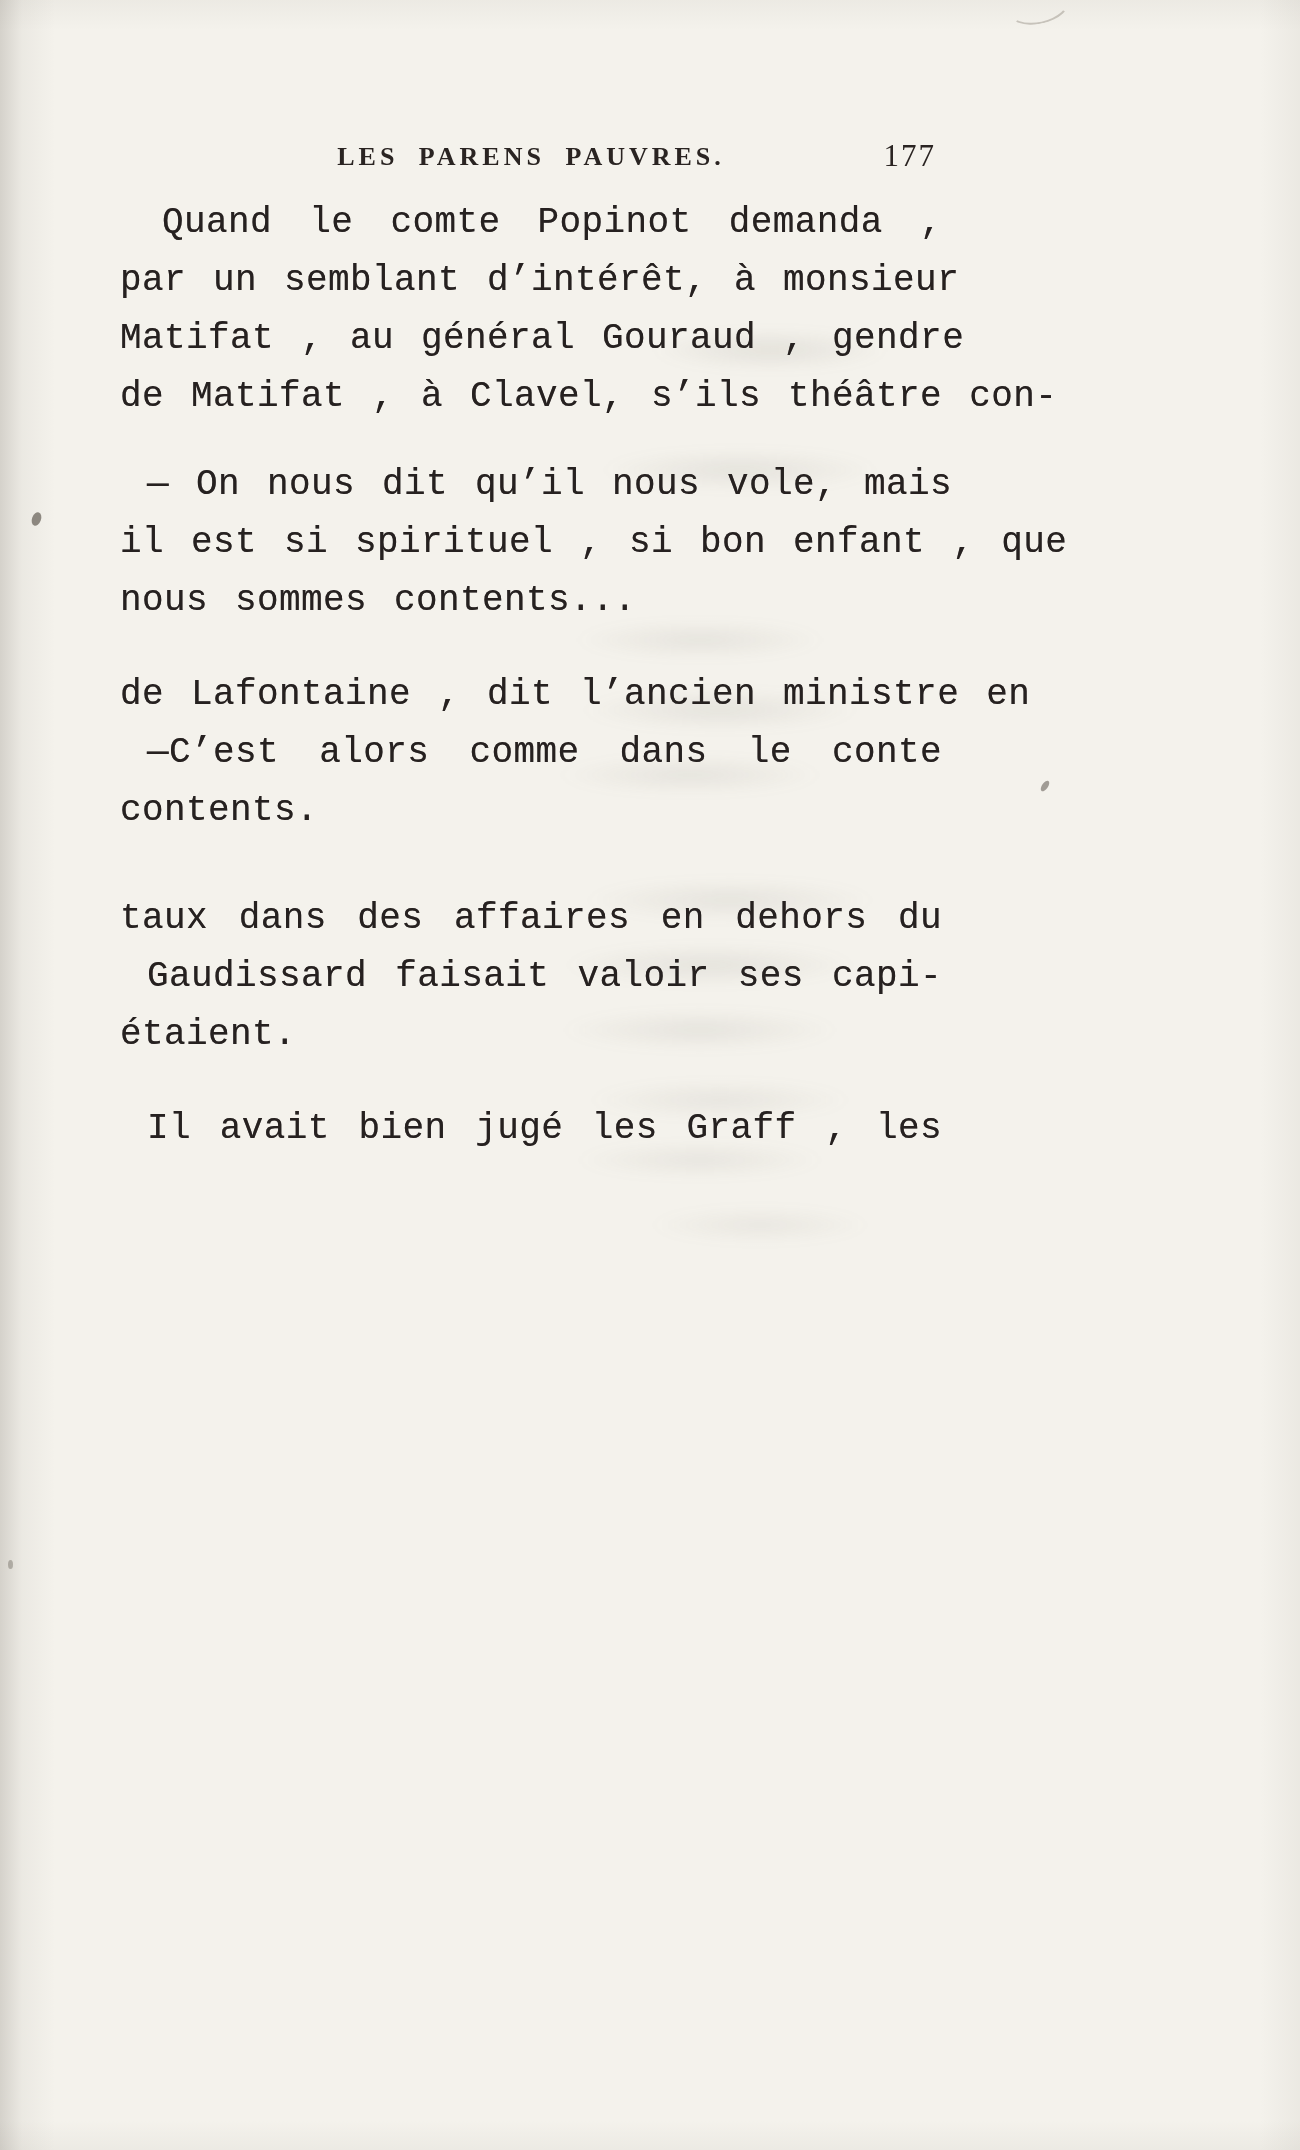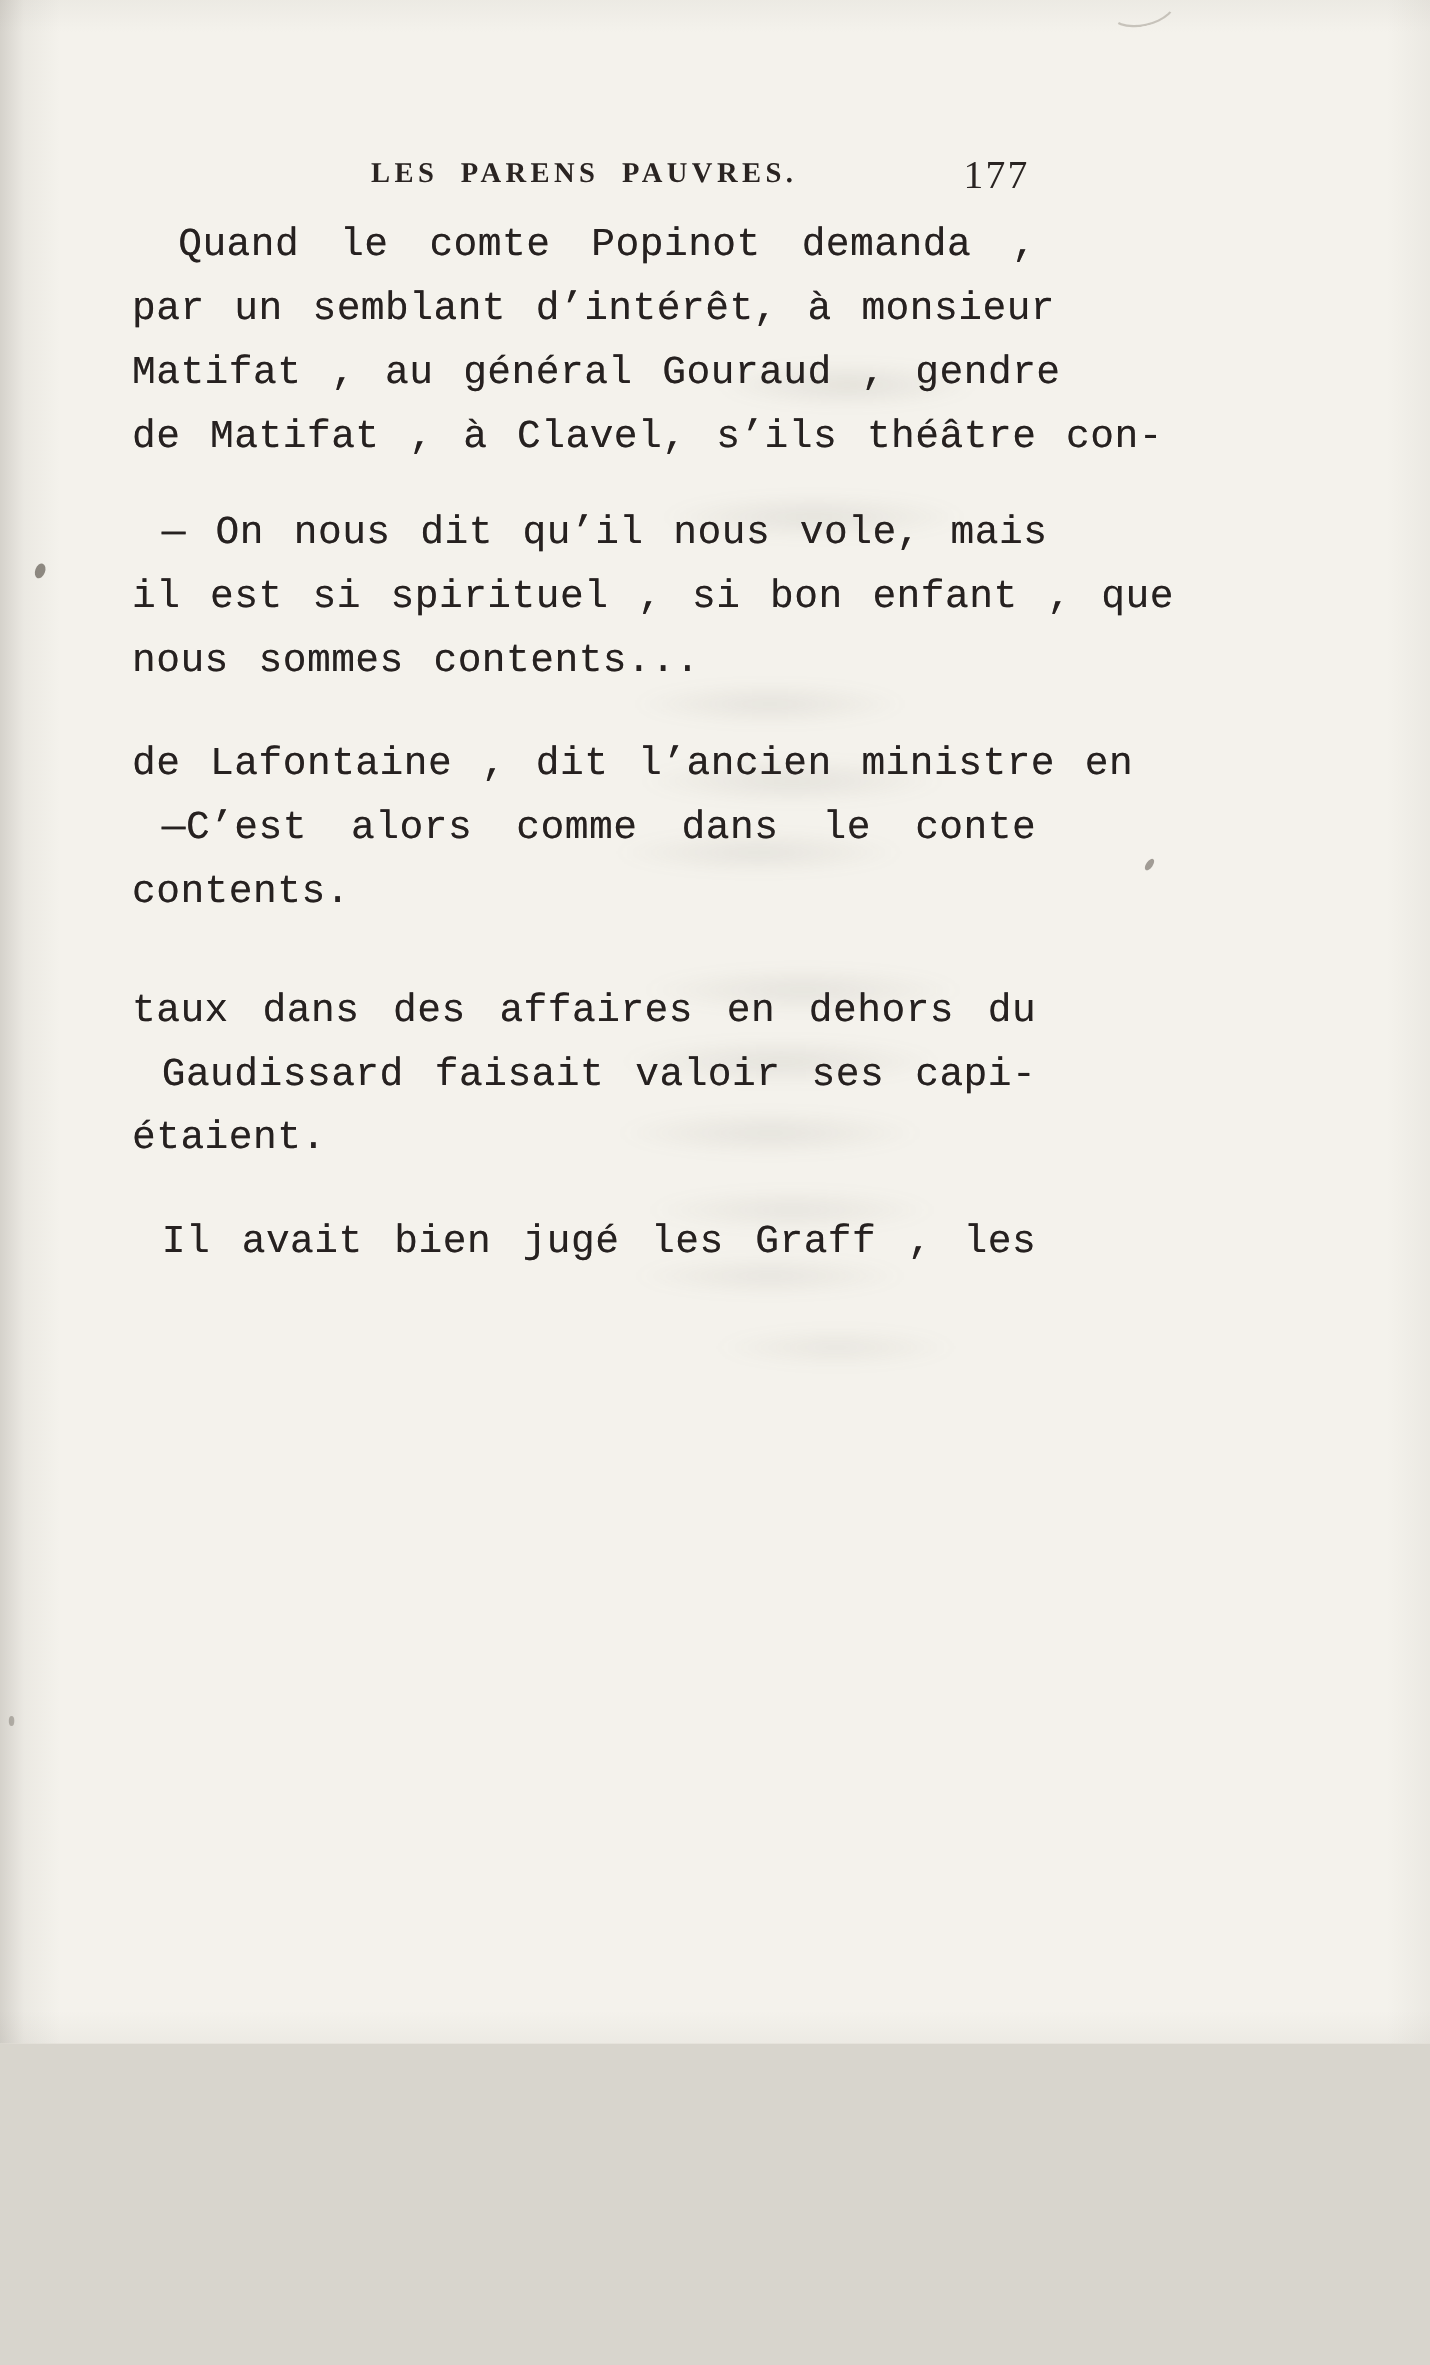--- a/index.html
+++ b/index.html
@@ -3,21 +3,21 @@
 <meta charset="utf-8">
 <style>
   html, body {
     margin: 0;
     padding: 0;
     background: #d8d5cd;
   }
   .page {
     position: relative;
     width: 1300px;
-    height: 1858px;
+    height: 2150px;
     margin: 0 auto;
     background: #f4f2ec;
     overflow: hidden;
     font-family: "Liberation Serif", "DejaVu Serif", serif;
     color: #262120;
   }
   
   .edge-shadow {
     position: absolute;
     inset: 0;
@@ -86,21 +86,21 @@
     font-size: 26px;
     font-weight: bold;
     letter-spacing: 4px;
     word-spacing: 10px;
     color: #2a2422;
   }
   .page-number {
     position: absolute;
     right: 6px;
     top: -4px;
-    font-size: 36px;
+    font-size: 31px;
     letter-spacing: 2px;
     color: #2a2422;
   }
   .paragraph { margin: 0; }
   .p2 { margin-top: 30px; }
   .p3 { margin-top: 36px; }
   .p4 { margin-top: 50px; }
   .p5 { margin-top: 36px; }
   .line {
     font-size: 36px;

